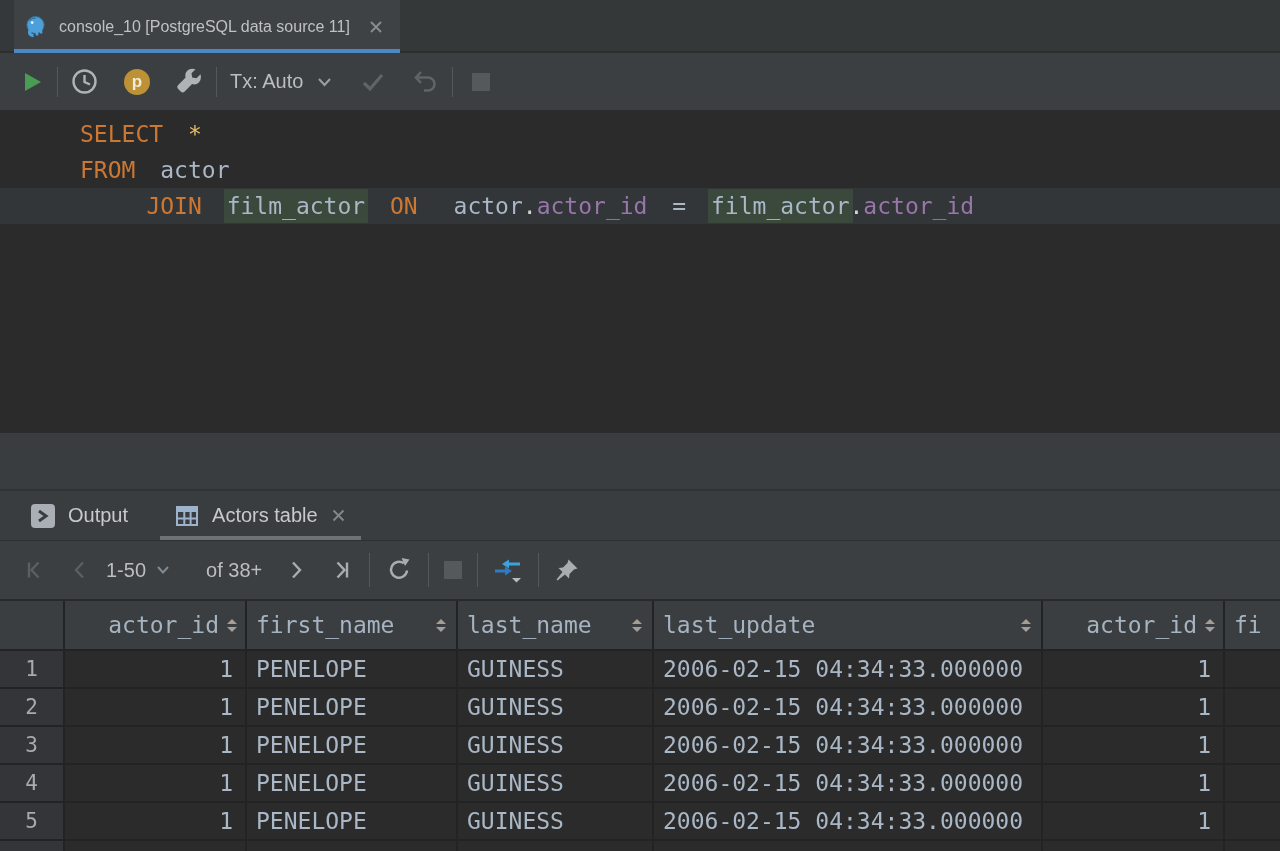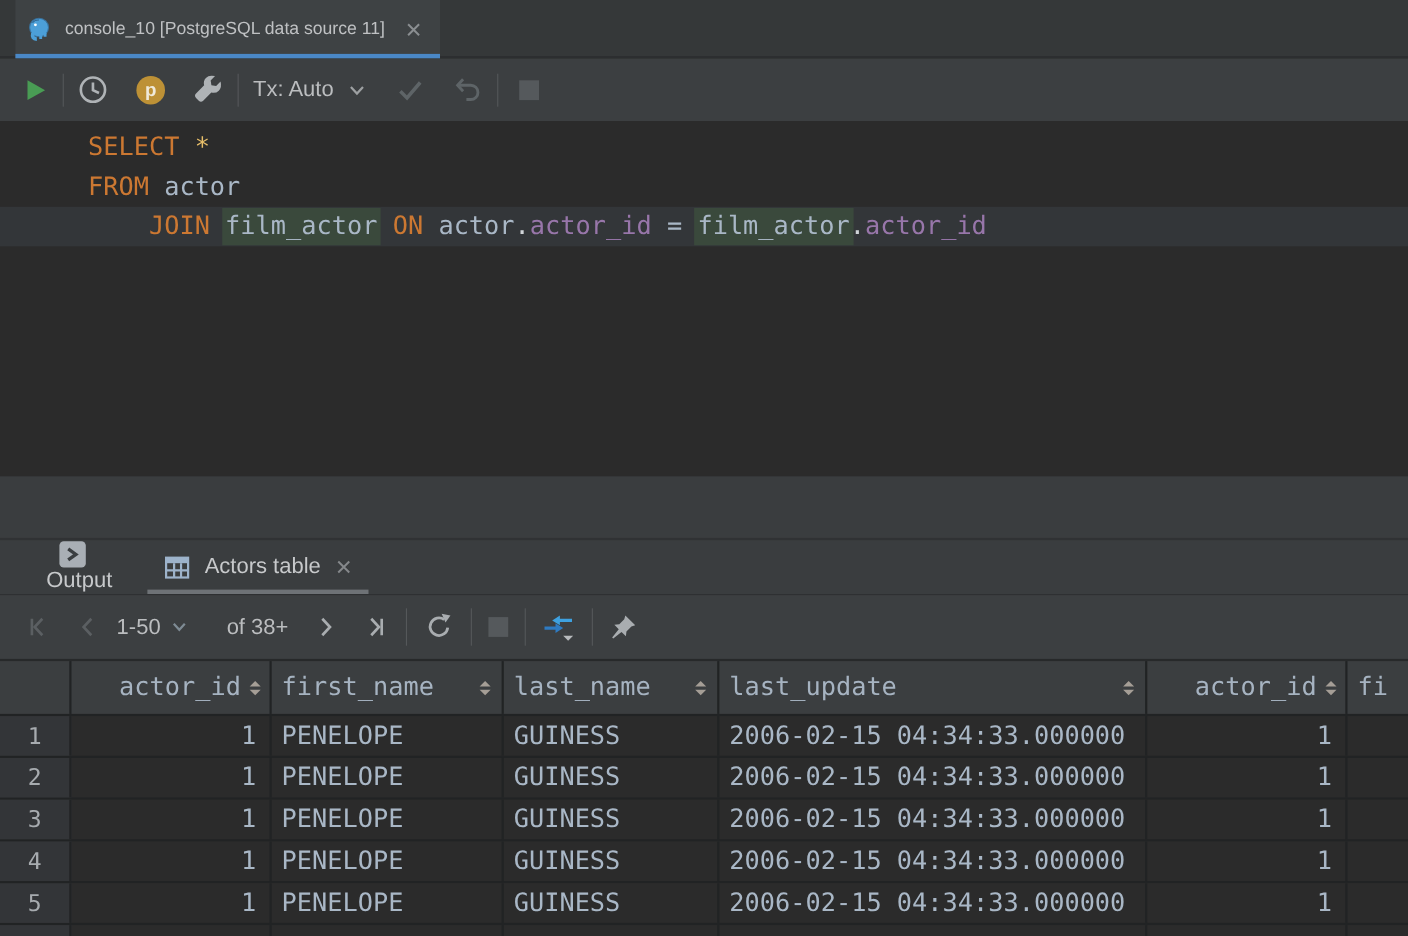--- a/index.html
+++ b/index.html
@@ -24,31 +24,31 @@
   .tx .label { color:#BBBDBF; font-size:20px; margin-right:14px; }
   .stop-square { width:18px; height:18px; background:#55595C; }
   .mt-gap { margin-right:26px; }
 
   
   .editor { height:323px; background:#2B2B2B; padding-top:6px;
             font-family:"DejaVu Sans Mono", monospace; font-size:23px; }
   .code-line { height:36px; line-height:36px; white-space:pre; padding-left:80px; }
   .code-line.current { background:#333639; }
   .cm { color:#848484; } .kw { color:#CC7832; } .star { color:#E8BF6A; }
-  .id { color:#A9B7C6; } .fld { color:#9876AA; } .dot { color:#D0D4D8; } .op { color:#A9B7C6; }
+  .id { color:#A9B7C6;padding-left:11px; } .fld { color:#9876AA; } .dot { color:#D0D4D8; } .op { color:#A9B7C6; }
   .hl { background:#3A493C; padding:4px 3px; margin:0 -3px; }
 
   
   .gap-strip { height:58px; background:#3A3D3F; border-bottom:2px solid #303234; }
 
   
   .results-tabbar { height:50px; background:#3A3D3F; display:flex; align-items:stretch; border-bottom:1px solid #2E3032; }
   .rtab { display:flex; align-items:center; padding:0 14px; position:relative; }
   .rtab .rlabel { color:#C7C9CB; font-size:20px; margin-left:12px; }
-  .rtab.output { margin-left:16px;flex-direction:column; }
+  .rtab.output { margin-left:16px; }
   .rtab.active::after { content:""; position:absolute; left:0; right:0; bottom:0; height:4px; background:#6E7276; }
   .rtab .close { margin-left:12px; display:flex; }
 
   
   .grid-toolbar { height:60px; background:#3C3F41; display:flex; align-items:center;
                   padding-left:22px; border-bottom:2px solid #27292A; }
   .gt-sep { width:1px; height:34px; background:#55585A; margin:0 15px; }
   .range-group { display:flex; align-items:center; margin:0 14px; }
   .range-text { color:#BBBDBF; font-size:20px; }
   .of-text { color:#BBBDBF; font-size:20px; margin:0 22px; }

